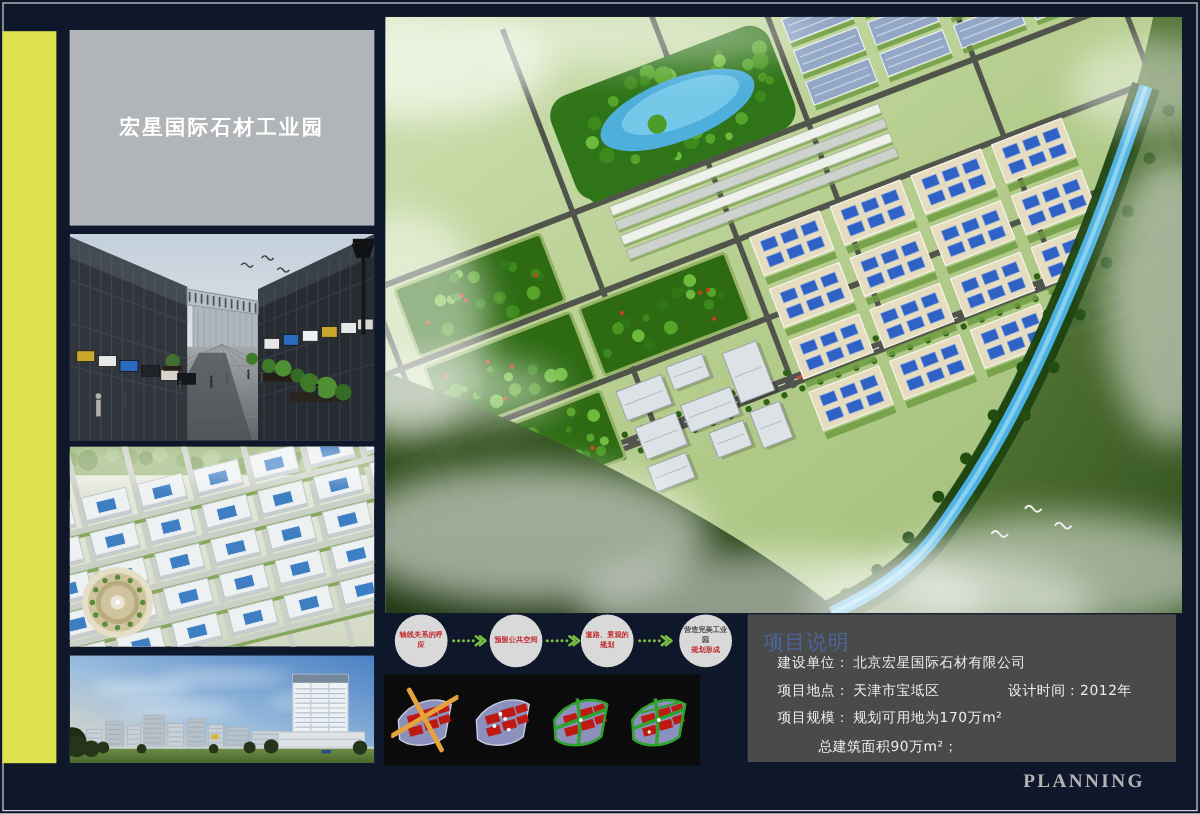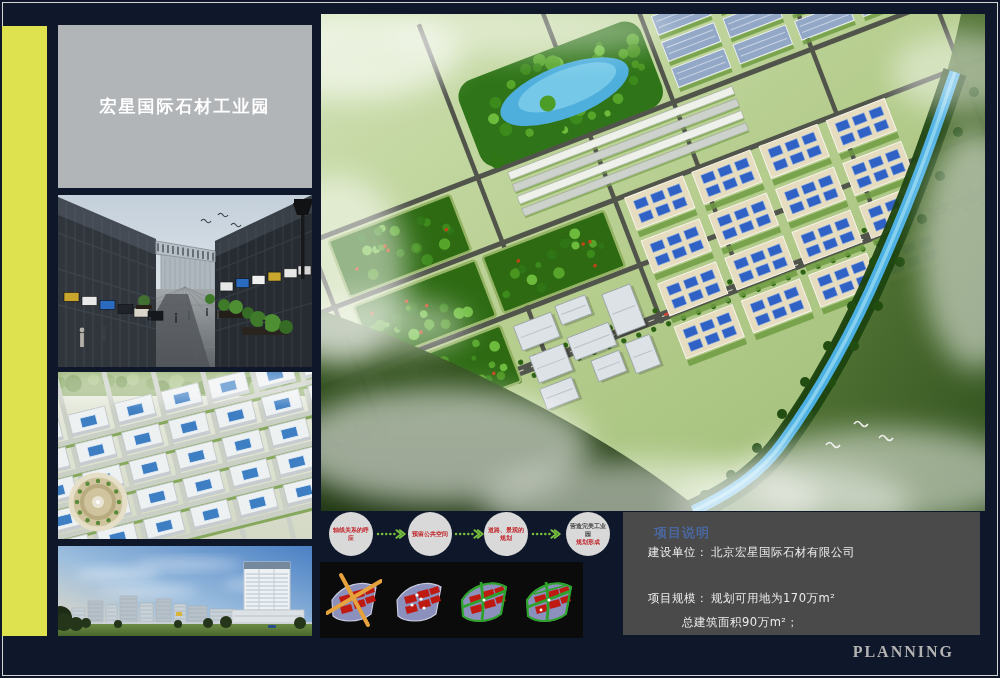--- a/index.html
+++ b/index.html
@@ -20,21 +20,21 @@
     display:flex;flex-direction:column;align-items:center;justify-content:center;text-align:center;padding:2px;box-sizing:border-box;}
   .flow-step .fl{font-size:6px;line-height:1.35;color:#c1272d;font-weight:bold;}
   .flow-step .fl2{font-size:6px;line-height:1.35;color:#4a4a4a;font-weight:bold;}
   .fs1{left:329px;} .fs2{left:408px;} .fs3{left:484px;} .fs4{left:566px;}
   .flow-arrow{position:absolute;top:528px;width:30px;height:12px;}
   .fa1{left:376px;} .fa2{left:454px;} .fa3{left:531px;}
   .diagram-panel{position:absolute;left:320px;top:562px;width:263px;height:76px;background:#0b0b0b;
     display:flex;align-items:center;justify-content:space-around;padding:0 2px;box-sizing:border-box;}
   .diagram-panel svg{width:56px;height:62px;}
   .info-panel{position:absolute;left:623px;top:512px;width:357px;height:123px;background:#4a4a4a;}
-  .info-heading{position:absolute;left:31px;top:12px;font-size:13px;font-weight:bold;color:#4a67a0;letter-spacing:1px;}
+  .info-heading{position:absolute;left:13px;top:12px;font-size:17px;font-weight:normal;color:#4a67a0;letter-spacing:1px;}
   .info-row{position:absolute;left:25px;right:8px;font-size:11.5px;color:#ececec;letter-spacing:.5px;}
   .info-row .lab{margin-right:3px;}
   .ir1{top:33px;} .ir2{top:56px;} .ir3{top:79px;} .ir4{top:103px;}
   .ir2 .lab2{position:absolute;left:192px;}
   .ir2 .val2{position:absolute;left:252px;}
   .ir4 .val{margin-left:34px;}
   .watermark{position:absolute;right:46px;top:643px;font-family:Liberation Serif, serif;
     font-size:16px;font-weight:bold;color:#b3b3b3;letter-spacing:2px;}
 </style>
 </head>
@@ -1143,20 +1143,24 @@
         <path d="M13,24 C24,21 36,18 46,15" stroke="#2ea32c" stroke-width="1.8" fill="none"></path>
         <circle cx="20" cy="40" r="1.4" fill="#ffffff"></circle>
       </svg>
   </div>
 
   <div class="info-panel">
     <div class="info-heading">项目说明</div>
     <div class="info-row ir1">
       <span class="lab">建设单位：</span><span class="val">北京宏星国际石材有限公司</span>
     </div>
+    <div class="info-row ir2">
+      <span class="lab">项目地点：</span><span class="val">天津市宝坻区</span>
+      <span class="lab lab2">设计时间：</span><span class="val val2">2012年</span>
+    </div>
     <div class="info-row ir3">
       <span class="lab">项目规模：</span><span class="val">规划可用地为170万m²</span>
     </div>
     <div class="info-row ir4">
       <span class="val">总建筑面积90万m²；</span>
     </div>
   </div>
 
   <div class="watermark">PLANNING</div>
 </div>

